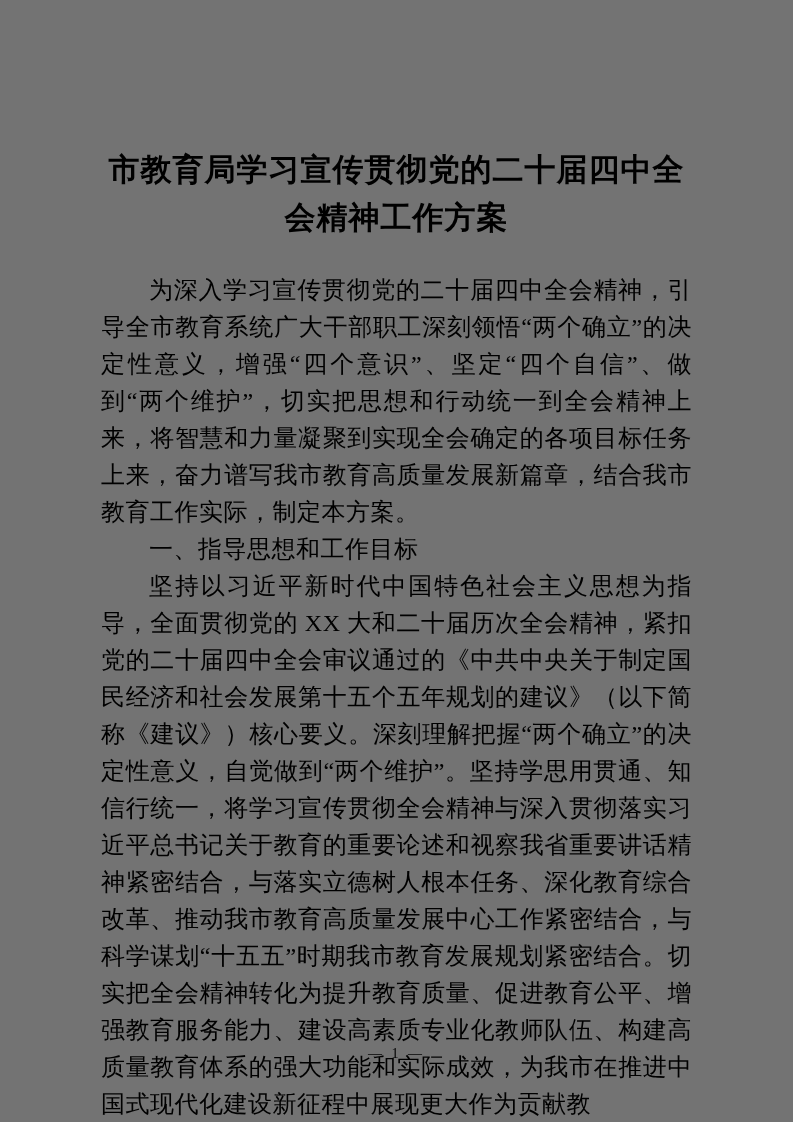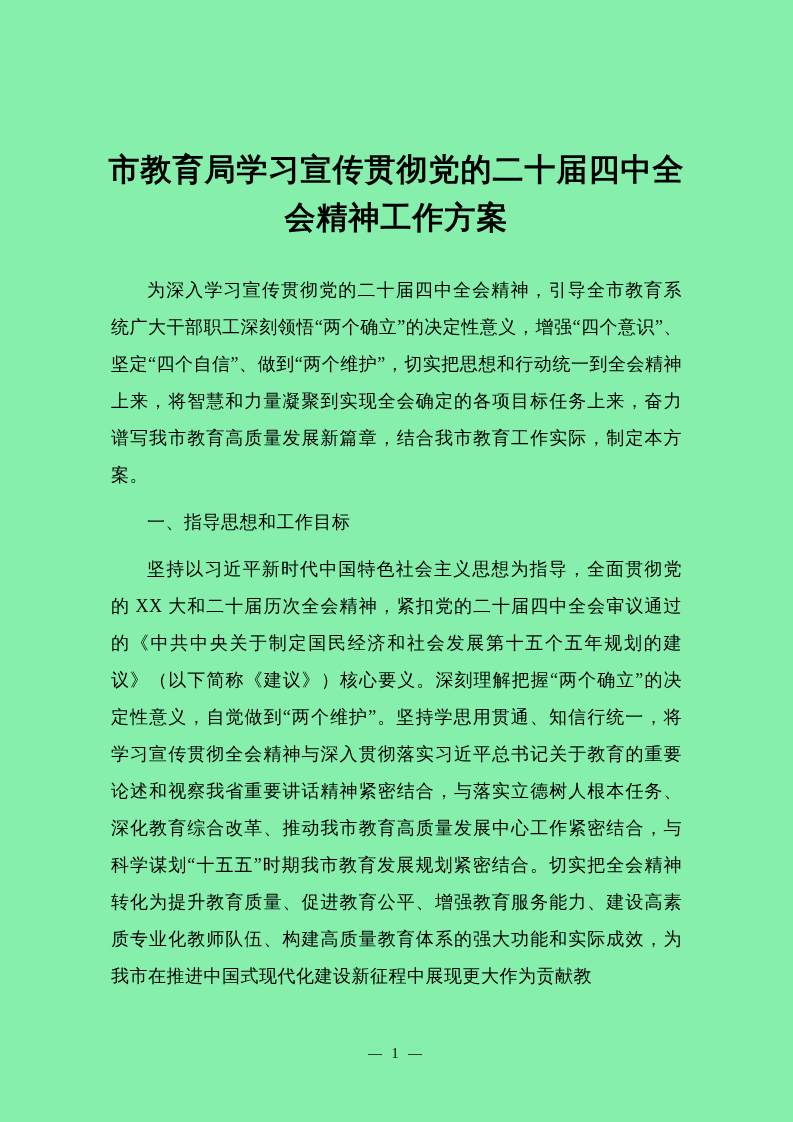--- a/index.html
+++ b/index.html
@@ -14,34 +14,34 @@
       overflow: hidden;
       color: #000000;
       font-family: "Liberation Serif", serif;
     }
     .page {
       box-sizing: border-box;
       width: 793px;
       height: 1122px;
       padding: 146px 101px 0 101px;
       position: relative;
-      background: #86efac;
+      background: #737373;
     }
     .doc-title {
       margin: 0 0 30px 0;
       font-size: 31px;
       font-weight: bold;
       line-height: 48px;
       text-align: center;
       letter-spacing: 1px;
       font-family: "Liberation Serif", serif;
     }
     .body-text p {
-      margin: 10px;
-      font-size: 18px;
+      margin: 0;
+      font-size: 24px;
       line-height: 37px;
       text-align: justify;
       text-indent: 2em;
       letter-spacing: 0.5px;
     }
     .body-text p.heading {
       font-weight: normal;
     }
     .footer {
       position: absolute;

